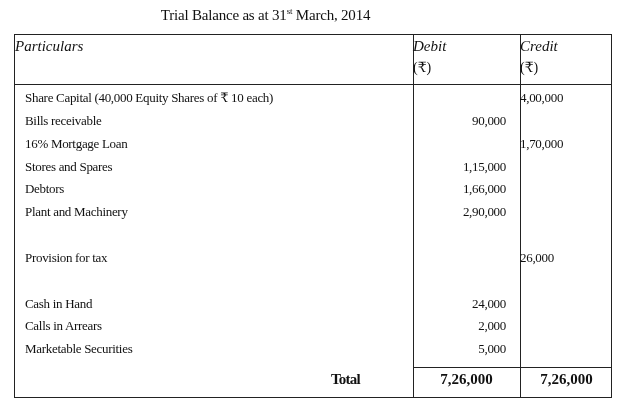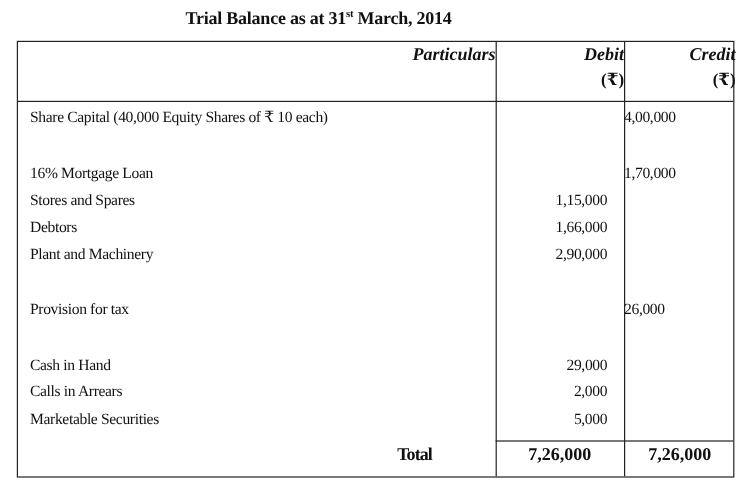--- a/index.html
+++ b/index.html
@@ -2,36 +2,36 @@
 <html><head>
   <meta charset="utf-8">
   <style>
     html, body { margin: 0; padding: 0; background: #ffffff; }
     body {
       width: 623px; height: 405px; position: relative; overflow: hidden;
       font-family: "Liberation Serif", "DejaVu Serif", serif; color: #111;
     }
     .title {
       position: absolute; top: 6px; left: 0; width: 531px; text-align: center;
-      font-size: 15px; font-weight: bold; letter-spacing: -0.2px;
+      font-size: 15px; font-weight: normal; letter-spacing: -0.2px;
     }
     .title sup { font-size: 9px; vertical-align: 6px; }
     .tbl {
       position: absolute; left: 14px; top: 34px; width: 598px; height: 364px;
       border: 1.5px solid #222; box-sizing: border-box;
     }
     .vline { position: absolute; top: 0; bottom: 0; width: 0; border-left: 1.3px solid #222; }
     .v1 { left: 398px; }
     .v2 { left: 505px; }
     .hline { position: absolute; left: 0; right: 0; height: 0; border-top: 1.3px solid #222; }
     .h-header { top: 49px; }
     .h-total { top: 332px; left: 398px; }
     .hdr {
-      position: absolute; top: 3px; font-size: 15px; font-weight: bold; font-style: italic;
-      text-align: right;
+      position: absolute; top: 3px; font-size: 15px; font-weight: normal; font-style: italic;
+      text-align: left;
     }
     .hdr-part { left: 0; width: 398px; }
     .hdr-debit { left: 398px; width: 107px; }
     .hdr-credit { left: 505px; width: 93px; }
     .hdr .unit { display: block; font-style: normal; margin-top: 4px; font-size: 14px; }
     .row {
       position: absolute; left: 0; width: 598px; height: 22.6px; font-size: 13px;
       letter-spacing: -0.3px;
     }
     .row .part { position: absolute; left: 10px; top: 0; white-space: nowrap; }
@@ -55,20 +55,25 @@
 
   <div class="hdr hdr-part">Particulars</div>
   <div class="hdr hdr-debit"><span>Debit</span><span class="unit">(₹)</span></div>
   <div class="hdr hdr-credit"><span>Credit</span><span class="unit">(₹)</span></div>
 
   <div class="row" style="top:55px">
       <span class="part">Share Capital (40,000 Equity Shares of ₹ 10 each)</span>
       <span class="debit"></span>
       <span class="credit">4,00,000</span>
     </div>
+  <div class="row" style="top:78px">
+      <span class="part">Bills receivable</span>
+      <span class="debit">90,000</span>
+      <span class="credit"></span>
+    </div>
   <div class="row" style="top:101px">
       <span class="part">16% Mortgage Loan</span>
       <span class="debit"></span>
       <span class="credit">1,70,000</span>
     </div>
   <div class="row" style="top:124px">
       <span class="part">Stores and Spares</span>
       <span class="debit">1,15,000</span>
       <span class="credit"></span>
     </div>
@@ -85,21 +90,21 @@
   <div class="row" style="top:215px">
       <span class="part">Provision for tax</span>
       <span class="debit"></span>
       <span class="credit">26,000</span>
     </div>
   <div class="row" style="top:238px">
       <span class="debit"></span>
     </div>
   <div class="row" style="top:261px">
       <span class="part">Cash in Hand</span>
-      <span class="debit">29,000</span>
+      <span class="debit">24,000</span>
       <span class="credit"></span>
     </div>
   <div class="row" style="top:283px">
       <span class="part">Calls in Arrears</span>
       <span class="debit">2,000</span>
       <span class="credit"></span>
     </div>
   <div class="row" style="top:306px">
       <span class="part">Marketable Securities</span>
       <span class="debit">5,000</span>

